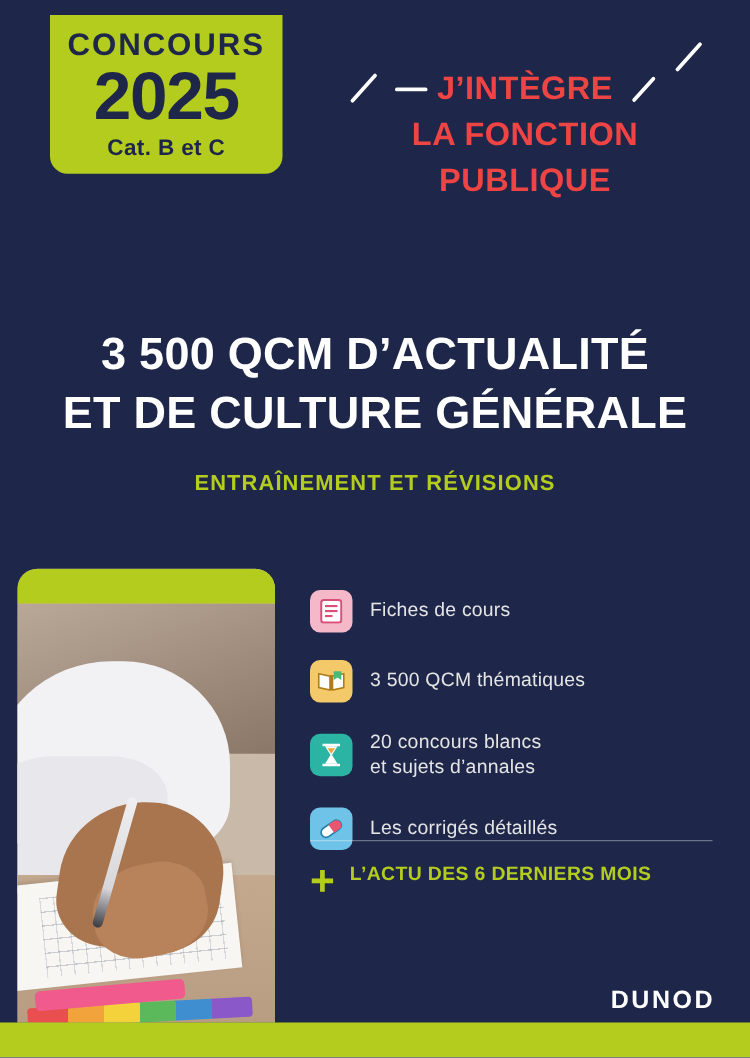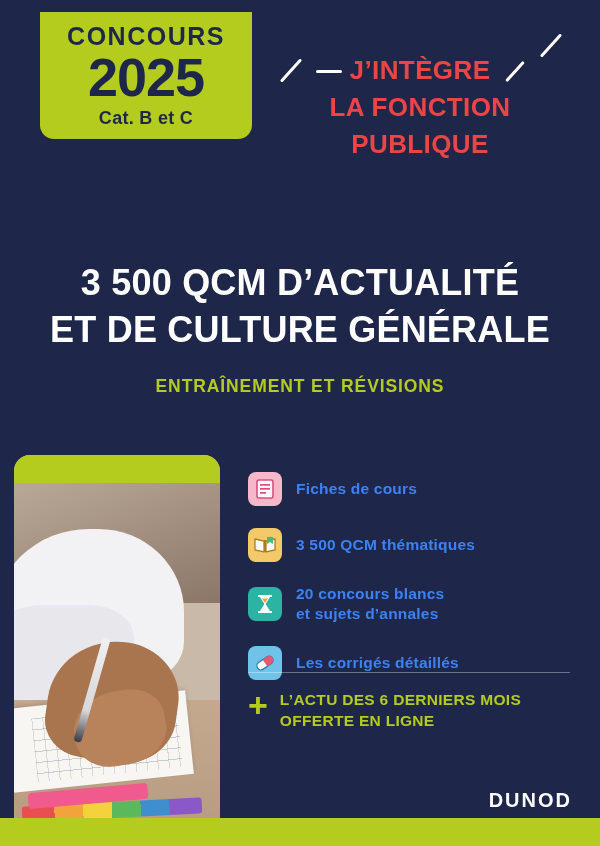--- a/index.html
+++ b/index.html
@@ -17,21 +17,21 @@
     height: 846px;
     background: #1e2749;
     overflow: hidden;
   }
 
   
   .badge {
     position: absolute;
     left: 40px;
     top: 12px;
-    width: 212px;
+    width: 186px;
     background: #b4cc1e;
     border-radius: 0 0 14px 14px;
     padding: 12px 8px 10px 8px;
     text-align: center;
     color: #1e2749;
   }
   .badge .concours {
     font-size: 25px;
     font-weight: bold;
     letter-spacing: 1.5px;
@@ -209,23 +209,23 @@
   }
   .fi {
     flex: 0 0 auto;
     width: 34px; height: 34px;
     border-radius: 8px;
     display: flex; align-items: center; justify-content: center;
     margin-right: 14px;
   }
   .fi svg { display: block; }
   .ftext {
-    color: #3b82f6;
+    color: #e5e5e5;
     font-size: 15.5px;
-    font-weight: bold;
+    font-weight: normal;
     line-height: 1.28;
     letter-spacing: 0.2px;
   }
 
   .divider {
     position: absolute;
     left: 248px;
     top: 672px;
     width: 322px;
     height: 1px;
@@ -372,20 +372,19 @@
     </div>
 
   </div>
 
   <div class="divider"></div>
 
   <div class="promo">
     <span class="plus">+</span>
     <span class="ptext">
       <span>L’ACTU DES 6 DERNIERS MOIS</span><br>
-      <span>OFFERTE EN LIGNE</span>
     </span>
   </div>
 
   <div class="logo">DUNOD</div>
   <div class="logo-band"></div>
 
 </div>
 
 </body></html>

